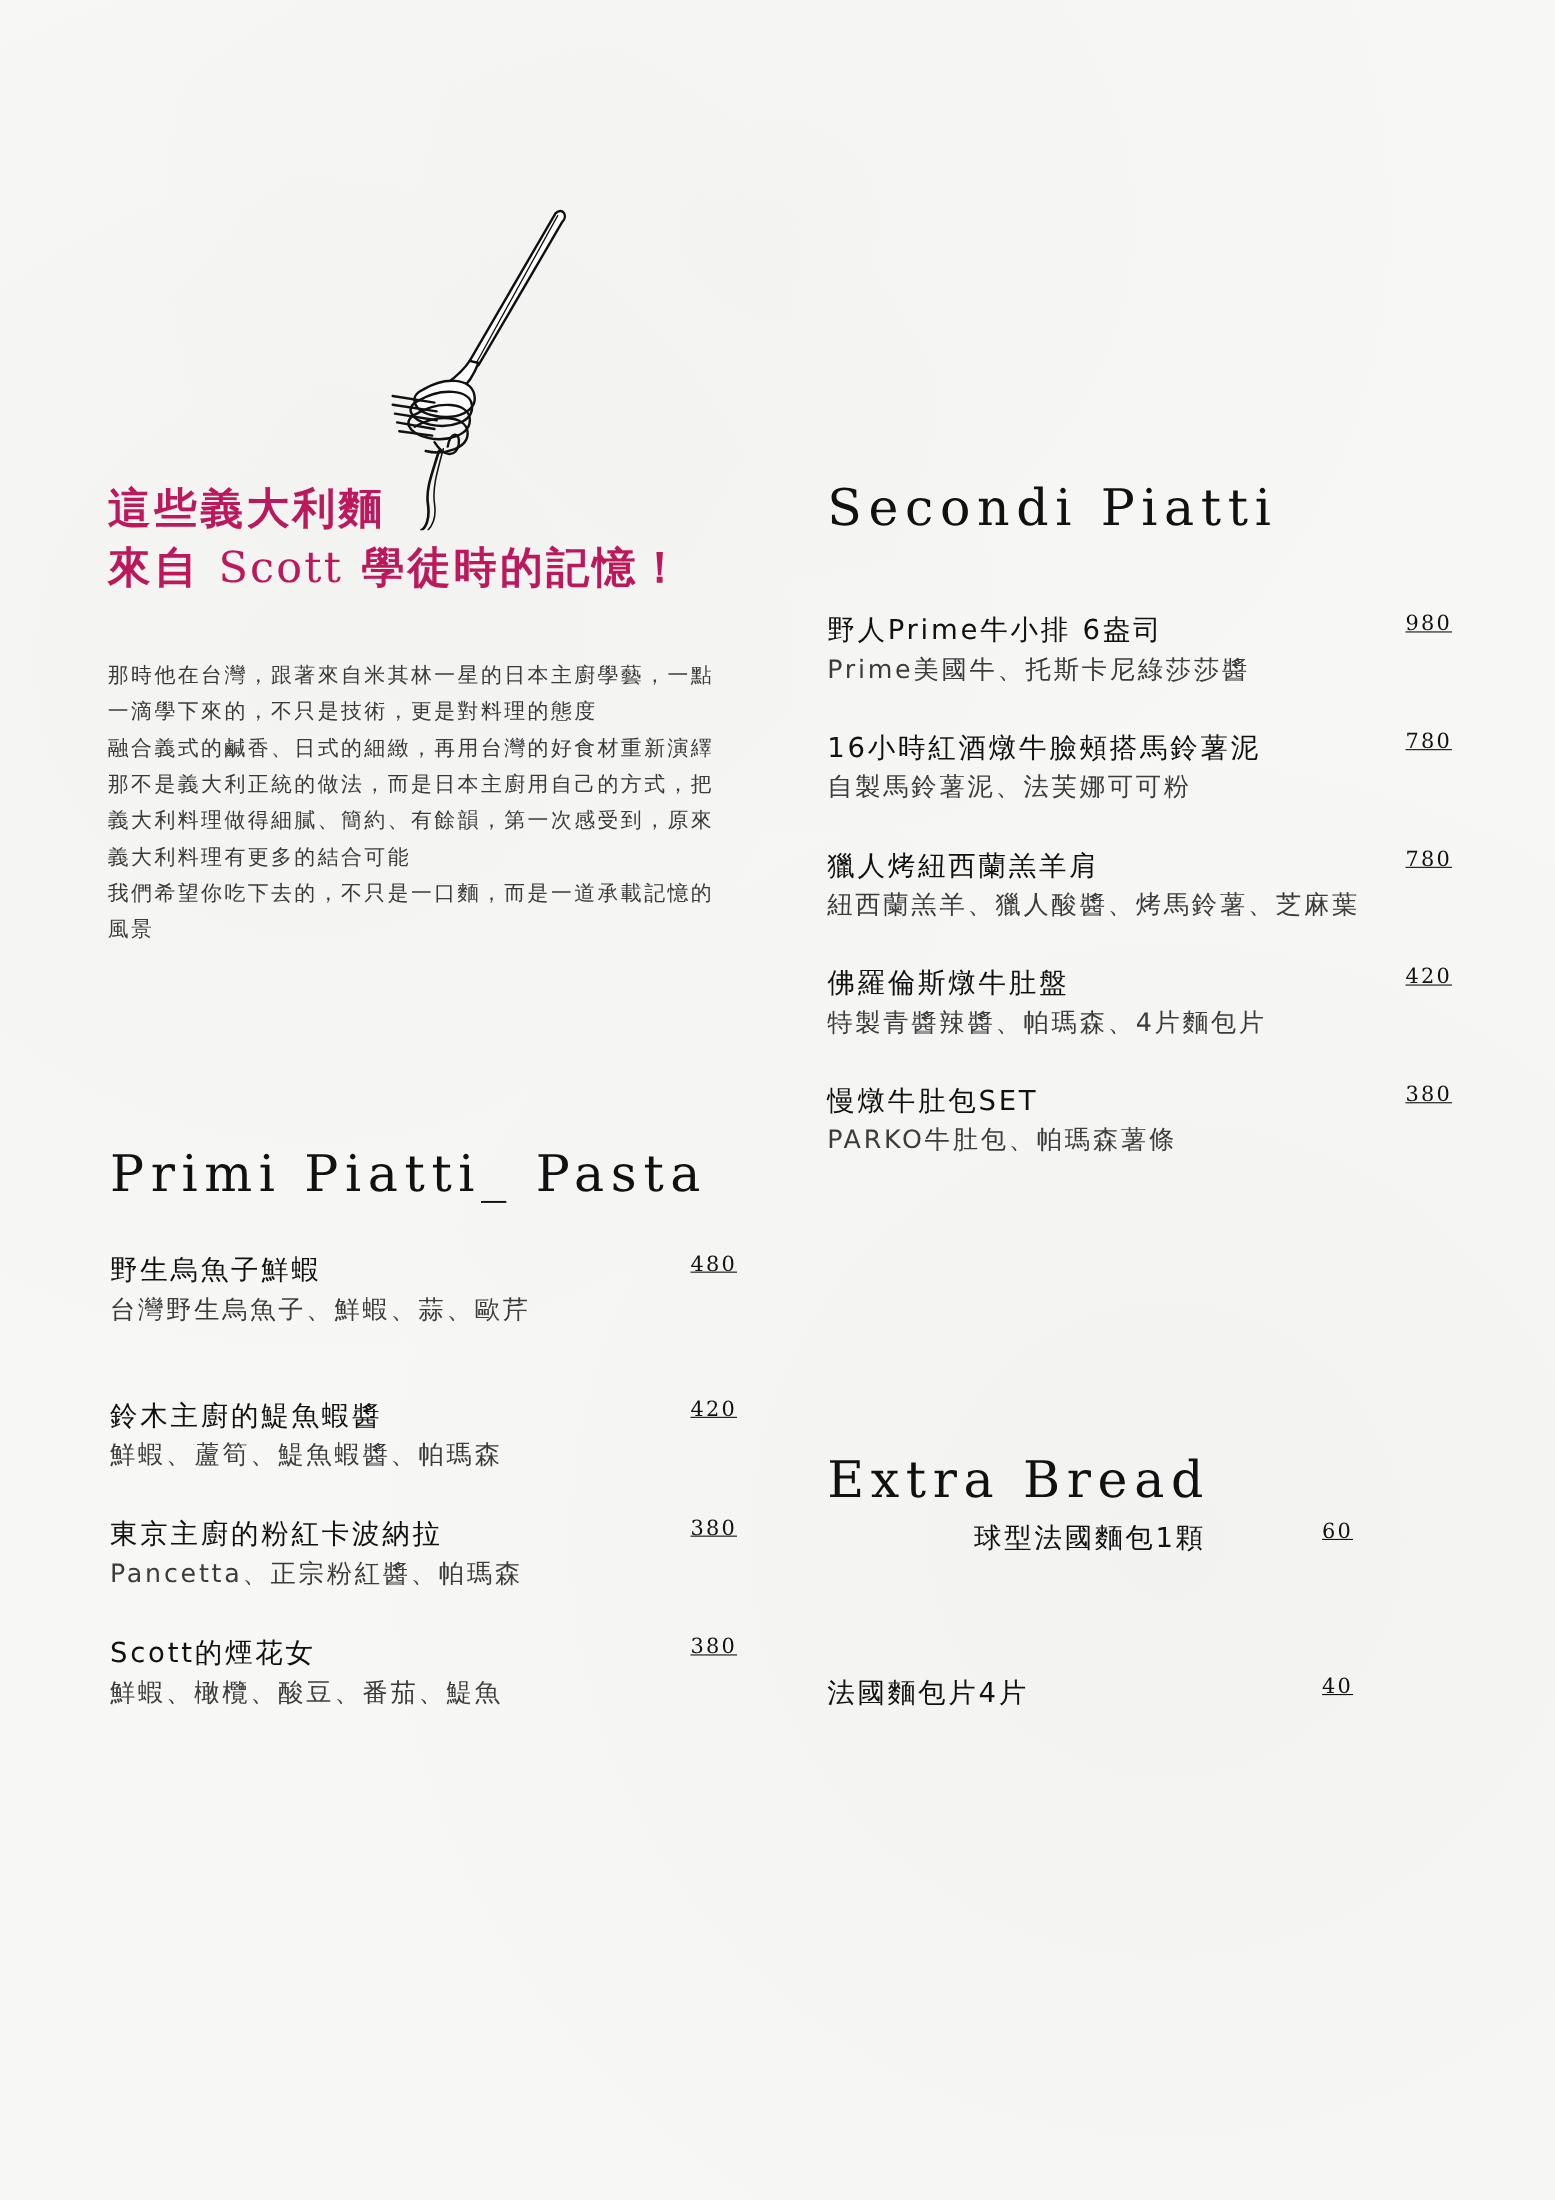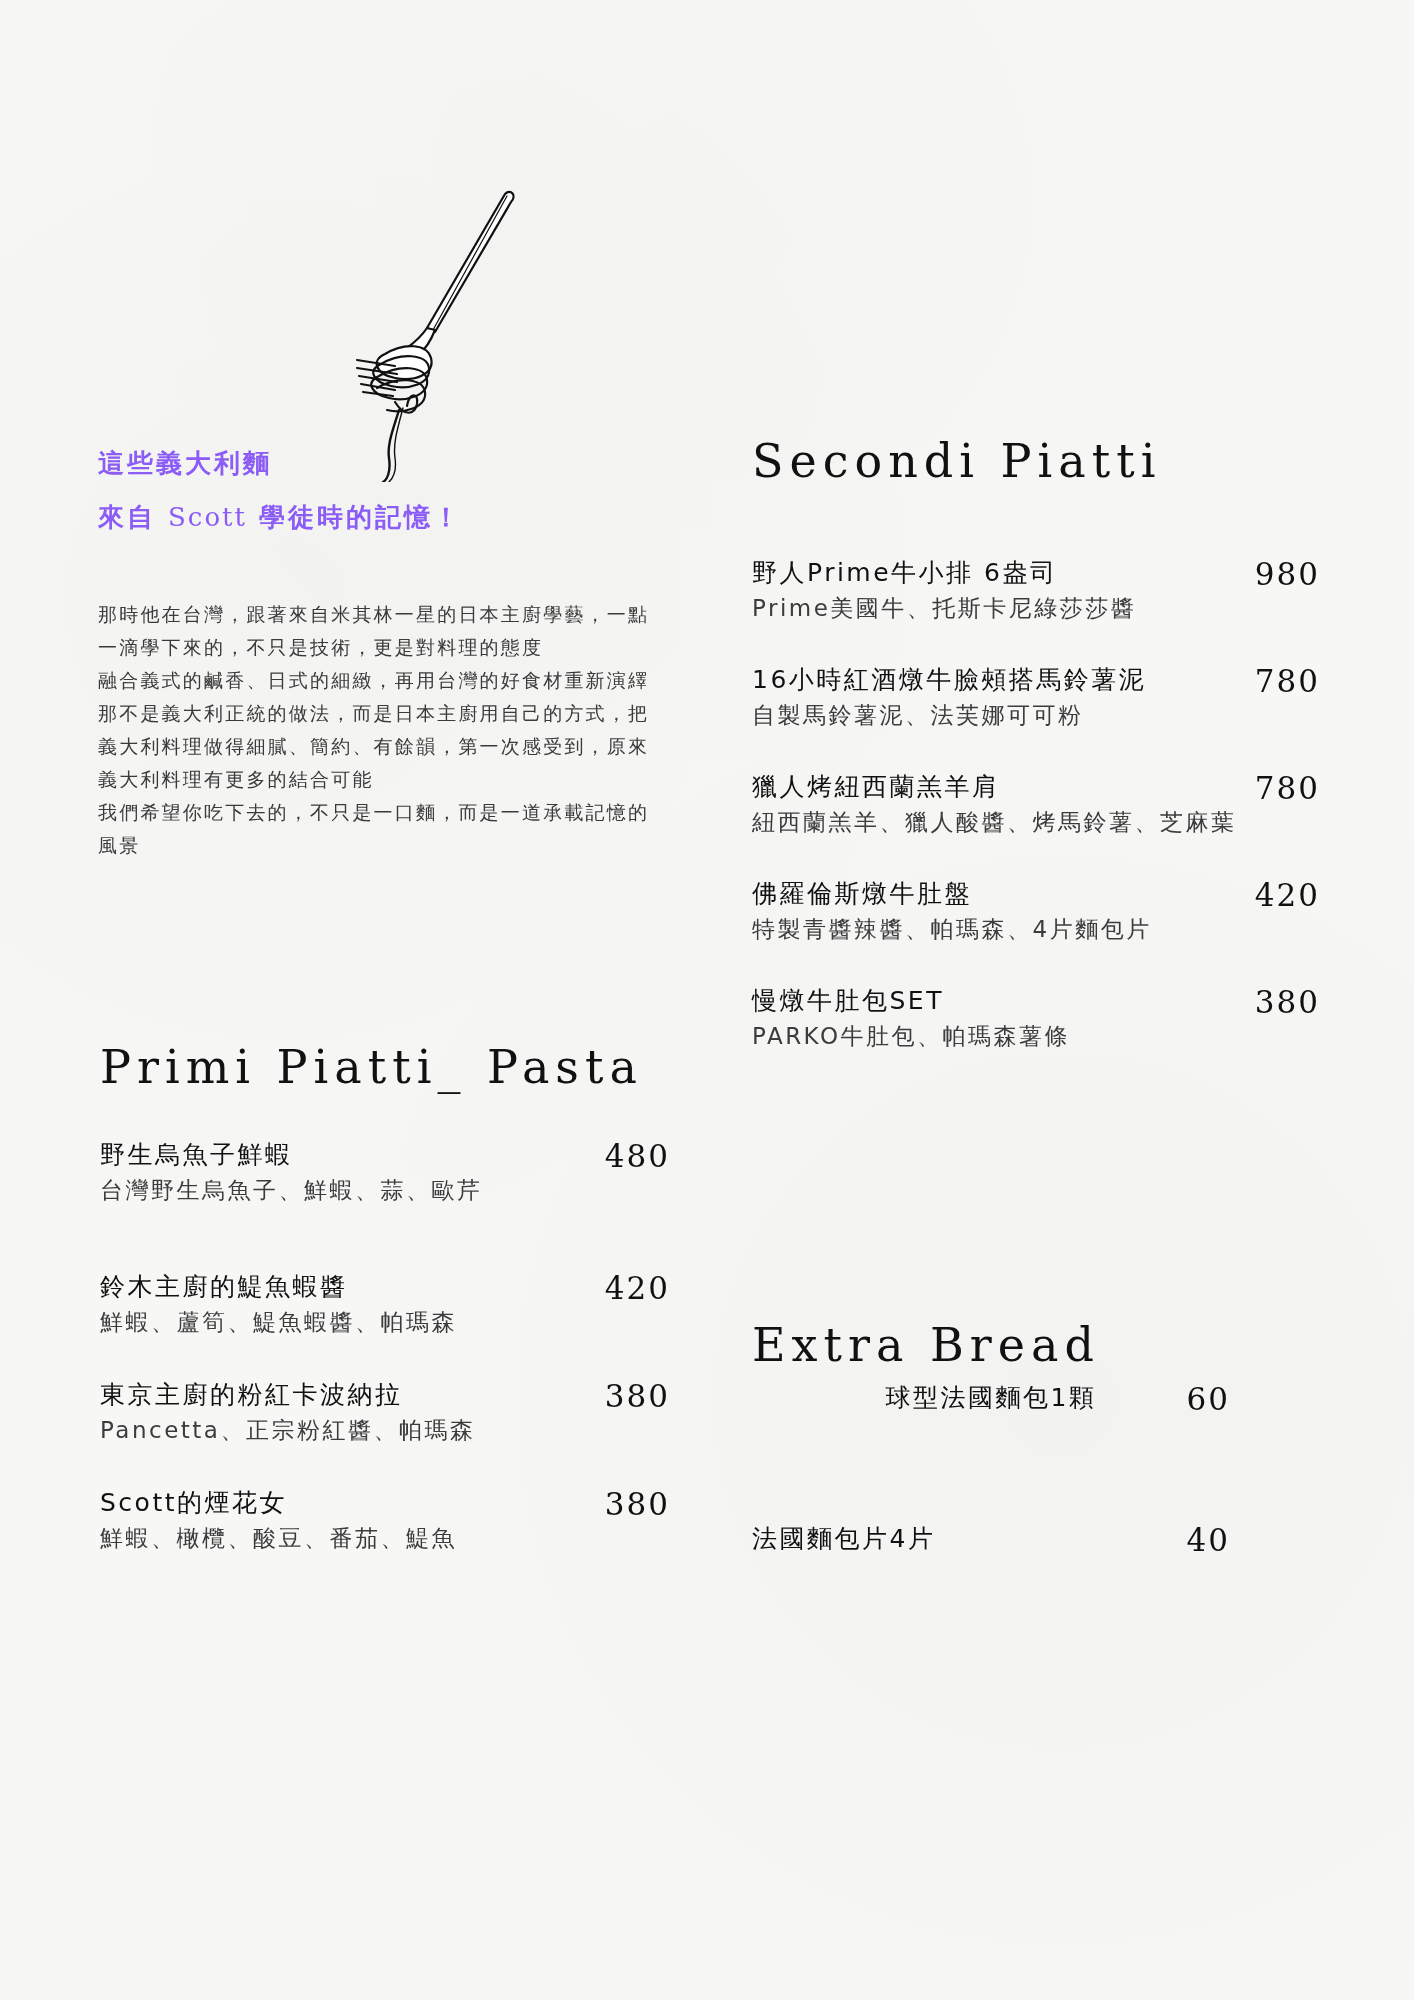--- a/index.html
+++ b/index.html
@@ -8,22 +8,22 @@
     background:#f7f7f6;
     background-image:
       radial-gradient(circle at 20% 30%, rgba(0,0,0,0.015) 0, transparent 40%),
       radial-gradient(circle at 75% 70%, rgba(0,0,0,0.02) 0, transparent 45%),
       radial-gradient(circle at 50% 10%, rgba(0,0,0,0.012) 0, transparent 35%);
     color:#111;
     font-family:"DejaVu Sans", sans-serif;
   }
   .abs { position:absolute; }
   .intro-heading {
-    left:98px; top:436px; font-size:26px; font-weight:bold; line-height:54px;
-    letter-spacing:3px; color:#8b5cf6;
+    left:98px; top:436px; font-size:39px; font-weight:bold; line-height:54px;
+    letter-spacing:3px; color:#be185d;
   }
   .intro-heading .latin { font-family:"DejaVu Serif", serif; font-weight:normal; letter-spacing:2px; }
   .intro-body {
     left:98px; top:578px; width:570px; font-size:19px; line-height:33px;
     color:#3a3a3a; letter-spacing:2.2px;margin-top:20px;
   }
   .intro-body p { margin:0; }
   .section-title {
     font-family:"DejaVu Serif", serif; font-size:46px; letter-spacing:6px;
     color:#111; font-weight:normal; margin:0; white-space:nowrap;
@@ -31,21 +31,21 @@
   .item { position:absolute; }
   .item .name {
     font-size:25px; color:#111; letter-spacing:2.5px; white-space:nowrap;
     font-family:"DejaVu Sans", sans-serif;
   }
   .item .desc {
     font-size:23px; color:#3c3c3c; letter-spacing:2.5px; margin-top:4px; white-space:nowrap;
   }
   .item .price {
     position:absolute; top:0; right:0; font-family:"DejaVu Serif", serif;
-    font-size:31px; color:#111; letter-spacing:2px;
+    font-size:19px; color:#111; letter-spacing:2px;text-decoration:underline;
   }
   .fork { left:335px; top:182px; width:180px; height:300px; }
 </style>
 </head>
 <body>
 
 <div class="abs fork">
   <svg width="180" height="300" viewBox="0 0 180 300" fill="none" stroke="#111" stroke-width="2.2" stroke-linecap="round" stroke-linejoin="round">
 
     <path d="M170 12 C176 6 182 14 176 20 L100 150 L92 146 Z" fill="#fff"></path>

